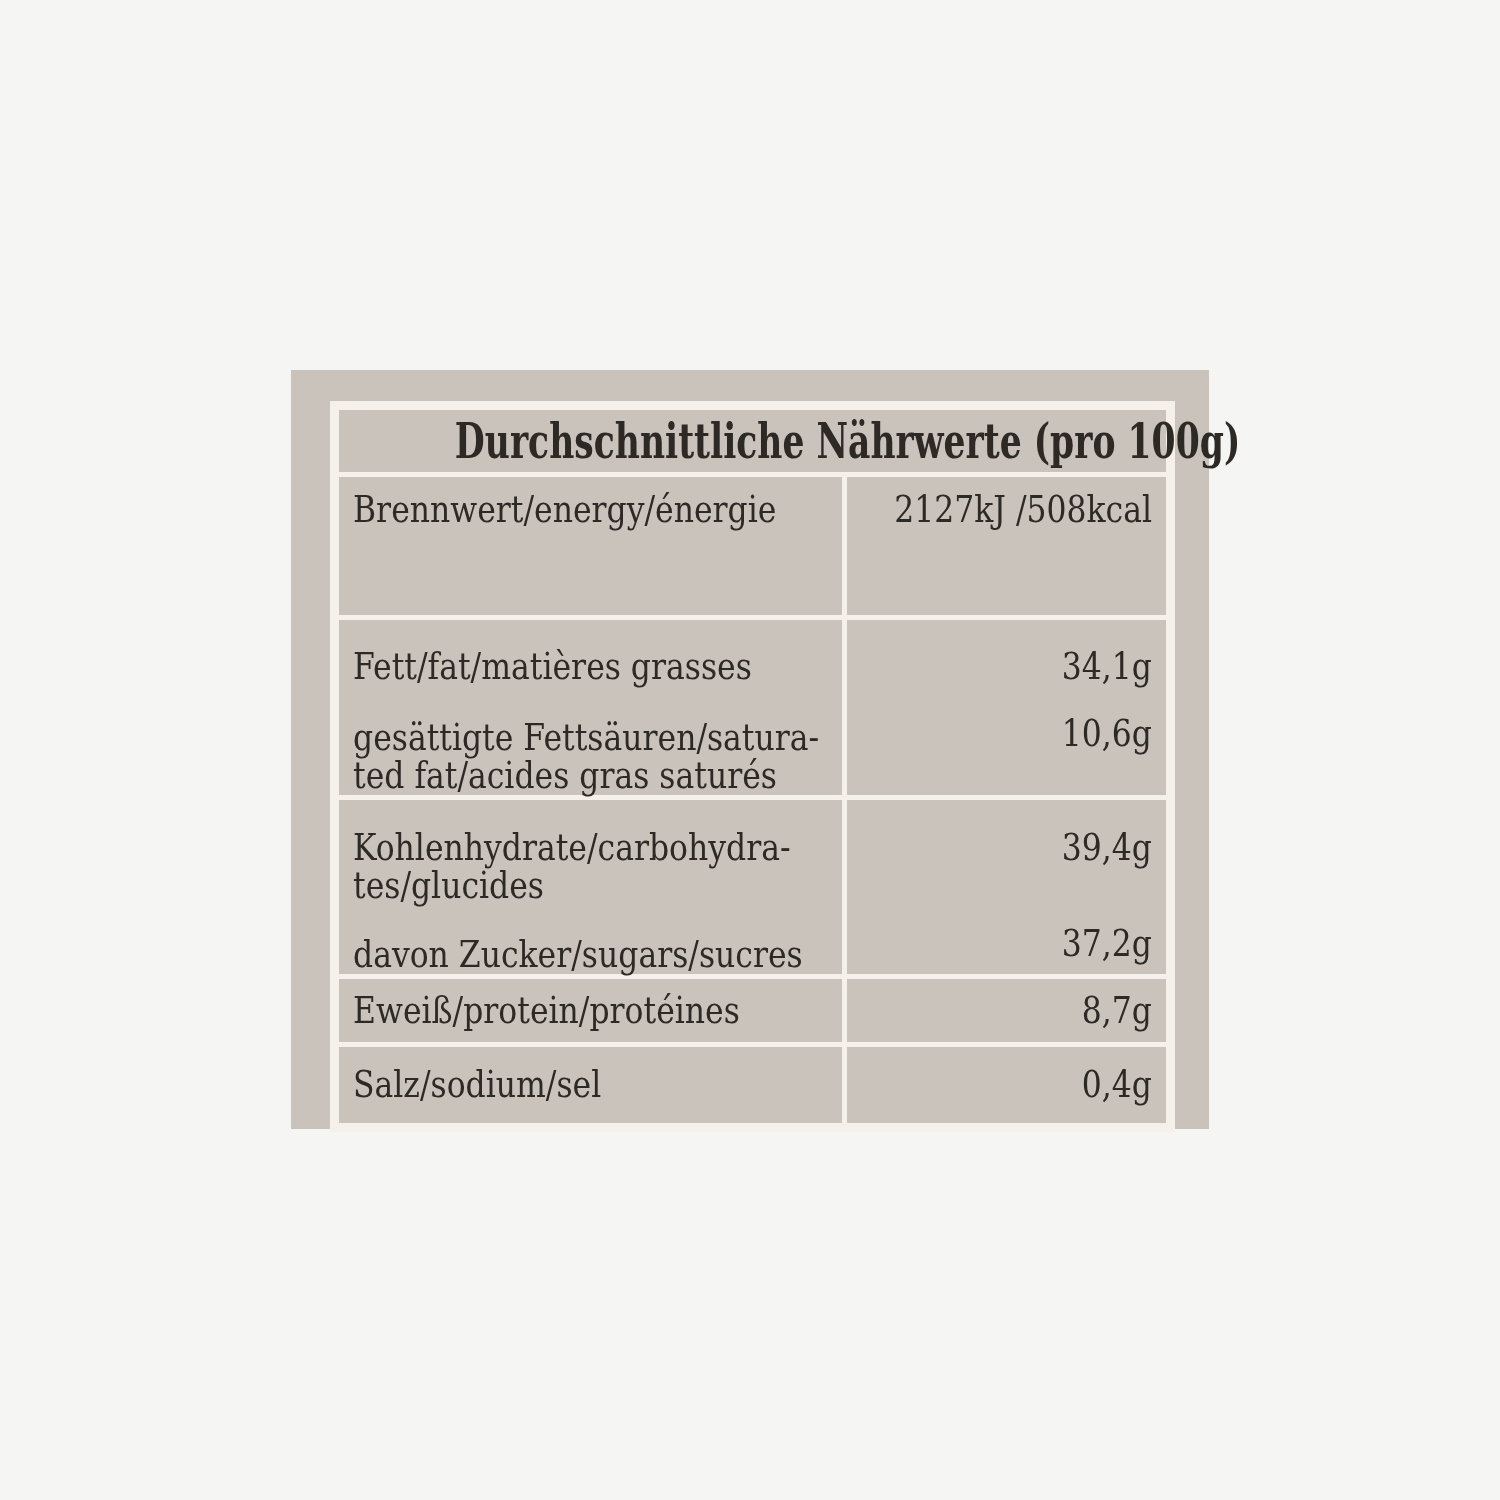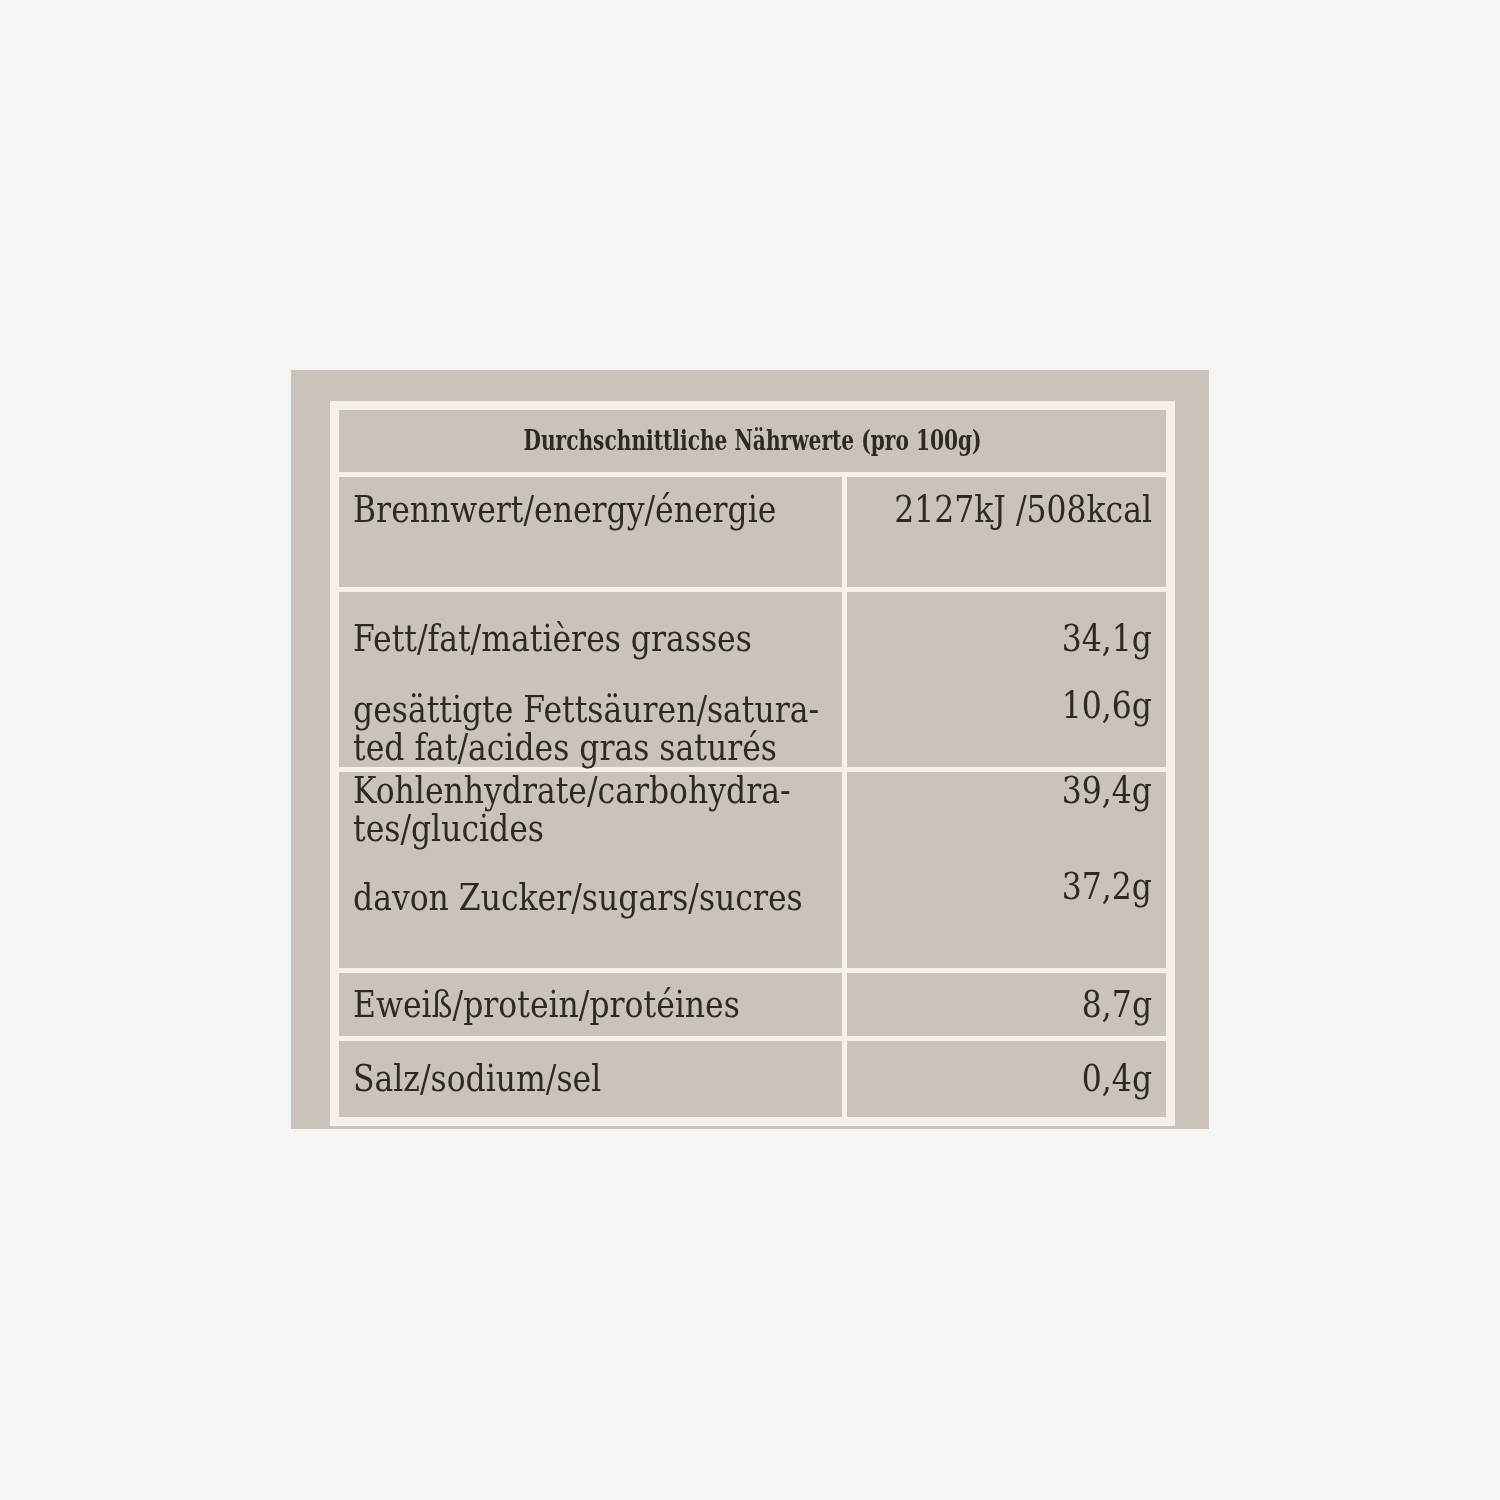--- a/index.html
+++ b/index.html
@@ -34,33 +34,32 @@
   col.c2 { width: 319px; }
   td {
     background: #cac3bc;
     color: #2d2a26;
     font-size: 37px;
     line-height: 38px;
     vertical-align: top;
   }
   td.c-title {
     height: 62px;
-    text-align: center;
     vertical-align: middle;
     font-weight: bold;
-    font-size: 28px;
+    font-size: 48px;
   }
   .cond-c { transform: scaleX(0.72); transform-origin: 50% 50%; white-space: pre; }
   .cond-l { transform: scaleX(0.85); transform-origin: 0 50%;  white-space: pre; }
   .cond-r { transform: scaleX(0.85); transform-origin: 100% 50%; white-space: pre; }
   td.c-label { padding-left: 14px; }
   td.c-value { text-align: right; padding-right: 14px; }
-  tr.r-energy td  { height: 110px; padding-top: 14px; margin-top: 20px; }
+  tr.r-energy td  { height: 138px; padding-top: 14px; margin-top: 20px; }
   tr.r-fat td     { height: 175px; padding-top: 28px; }
-  tr.r-carbs td   { height: 196px; padding-top: 0; }
+  tr.r-carbs td   { height: 170px; padding-top: 29px; }
   tr.r-protein td { height: 63px;  vertical-align: middle; }
   tr.r-salt td    { height: 76px;  vertical-align: middle; }
   .sub-sat  { margin-top: 33px; }
   .sub-satv { margin-top: 29px; }
   .sub-sug  { margin-top: 31px; }
   .sub-sugv { margin-top: 58px; }
 </style>
 </head>
 <body>
 

